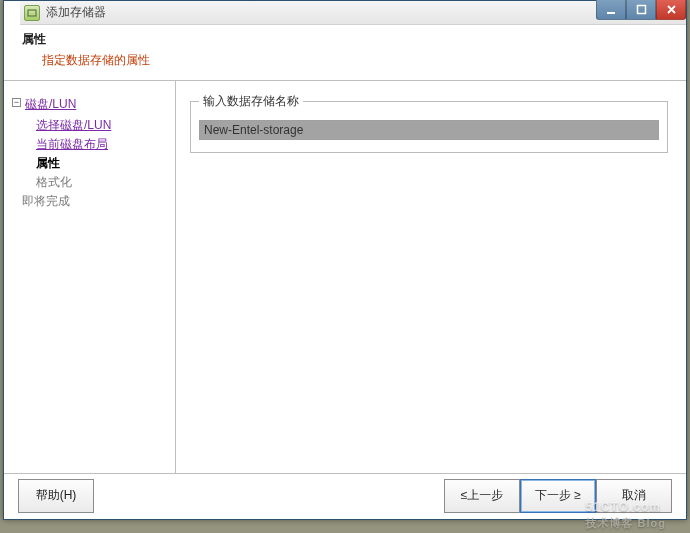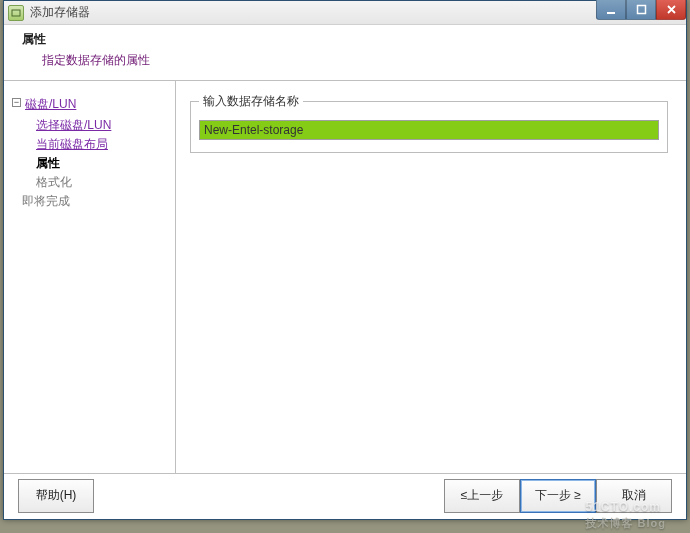--- a/index.html
+++ b/index.html
@@ -10,20 +10,21 @@
   position: absolute; left: 3px; top: 0; width: 684px; height: 520px;
   background: #fff; border: 1px solid #2b5070;
   box-shadow: 0 0 6px rgba(0,0,0,0.4);
 }
 
 .titlebar {
   height: 24px; background: linear-gradient(#f4f4f4, #e6e6e6);
   border-bottom: 1px solid #d0d0d0;
   display: flex; align-items: center; padding: 0 4px;
   position: relative;
+  margin-left: 16px;
 }
 .titlebar .icon-box {
   width: 16px; height: 16px; margin-right: 6px;
   border: 1px solid #7aa050; border-radius: 2px;
   background: linear-gradient(#d5e8b6, #a8cc6e);
   display: flex; align-items: center; justify-content: center;
 }
 .titlebar .icon-box svg { width: 10px; height: 10px; }
 .titlebar .title { color: #444; }
 .window-controls {
@@ -38,21 +39,21 @@
 .btn-max { background: linear-gradient(#7ea0bf, #5e85ab); }
 .btn-close { width: 46px; background: linear-gradient(#e06055, #c0392b); border-radius: 0 0 3px 0; }
 .btn svg { width: 11px; height: 11px; }
 
 .header-area {
   height: 56px; padding: 6px 18px 0 18px;
   border-bottom: 1px solid #bfbfbf;
   background: #fff;
 }
 .header-title { font-weight: bold; font-size: 12px; color: #222; }
-.header-desc { color: #701a75; padding: 4px 0 0 20px; }
+.header-desc { color: #c2410c; padding: 4px 0 0 20px; }
 
 .body-area {
   display: flex; height: 392px;
 }
 .nav {
   width: 172px; border-right: 1px solid #bfbfbf;
   padding: 14px 8px 8px 8px;
 }
 .tree-root { display: flex; align-items: flex-start; }
 .tree-toggle {
@@ -69,21 +70,21 @@
 
 .content {
   flex: 1; padding: 12px 18px 10px 14px;
 }
 fieldset {
   border: 1px solid #bcbcbc; padding: 10px 8px 12px 8px;
 }
 legend { padding: 0 4px; color: #333; }
 .text-input {
   width: 100%; height: 20px; border: 1px solid #a0a0a0;
-  padding: 0 4px; background: #84cc16; color: #333;
+  padding: 0 4px; background: #a3a3a3; color: #333;
 }
 
 .footer {
   height: 44px; border-top: 1px solid #bfbfbf;
   display: flex; align-items: center; padding: 0 14px;
 }
 .footer .spacer { flex: 1; }
 .wbtn {
   height: 34px; min-width: 76px; padding: 0 12px;
   background: linear-gradient(#fdfdfd, #eaeaea);

